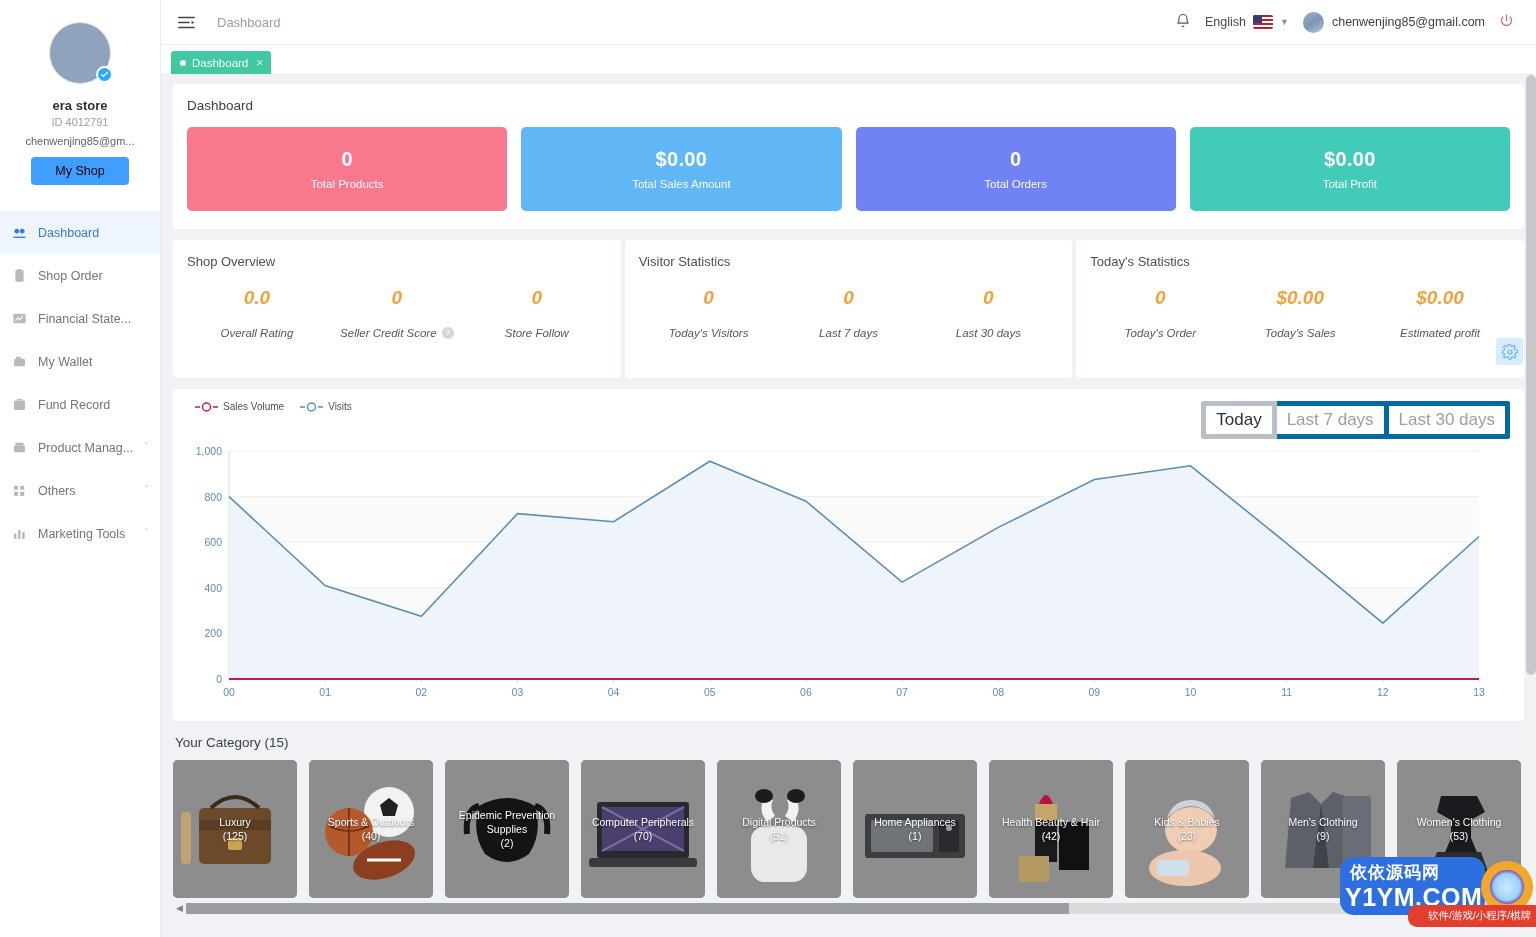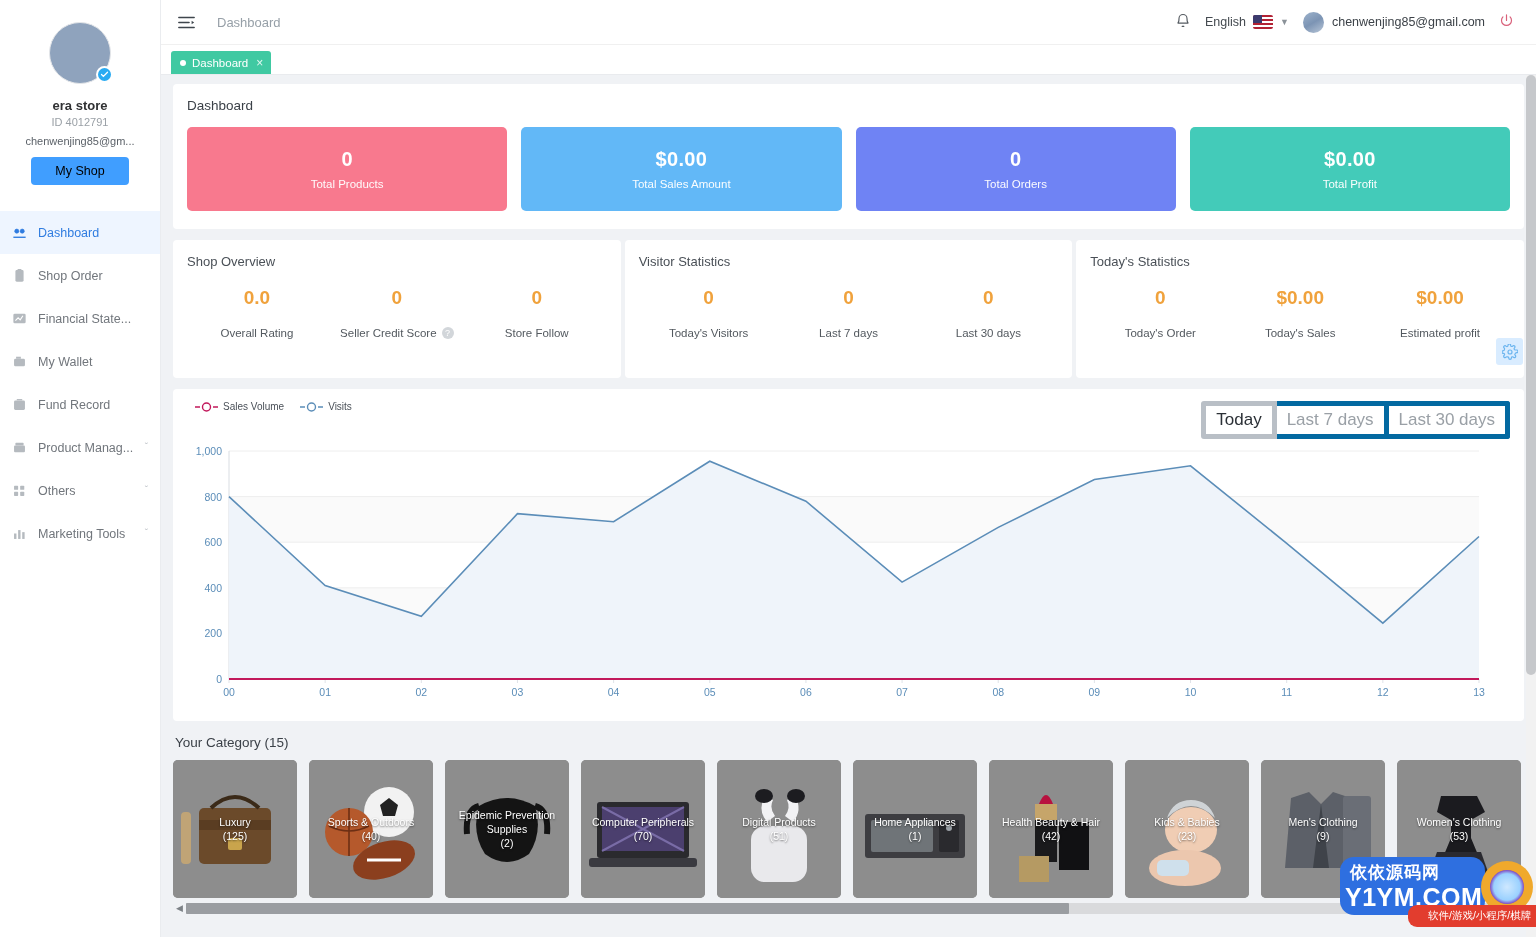--- a/index.html
+++ b/index.html
@@ -94,21 +94,21 @@
     flex: 1; height: 84px; border-radius: 5px; color: #fff;
     display: flex; flex-direction: column; align-items: center; justify-content: center; gap: 7px;
     cursor: pointer;
   }
   .stat-val { font-size: 20px; font-weight: bold; letter-spacing: .3px; }
   .stat-lbl { font-size: 11.5px; opacity: .97; }
 
   .panels { display: flex; gap: 4px; margin-top: 11px; }
   .panel { flex: 1; padding: 14px 14px 20px; min-height: 138px; }
   .panel-title { font-size: 13px; color: #4a5057; margin-bottom: 18px; }
-  .metrics { display: flex; }
+  .metrics { display: flex; font-style: italic; }
   .metric { flex: 1; text-align: center; }
   .metric-val { font-size: 19px; font-weight: bold; color: #f0a23c; }
   .metric-lbl { font-size: 11.5px; color: #53595f; margin-top: 18px; display: inline-flex; align-items: center; gap: 5px; }
   .qmark {
     width: 12px; height: 12px; border-radius: 50%; background: #d2d6da; color: #fff;
     font-size: 9px; line-height: 12px; text-align: center; display: inline-block; cursor: pointer;
   }
 
   .chart-card { margin-top: 11px; padding: 12px 14px 10px; position: relative; }
   .chart-head { display: flex; align-items: flex-start; }

